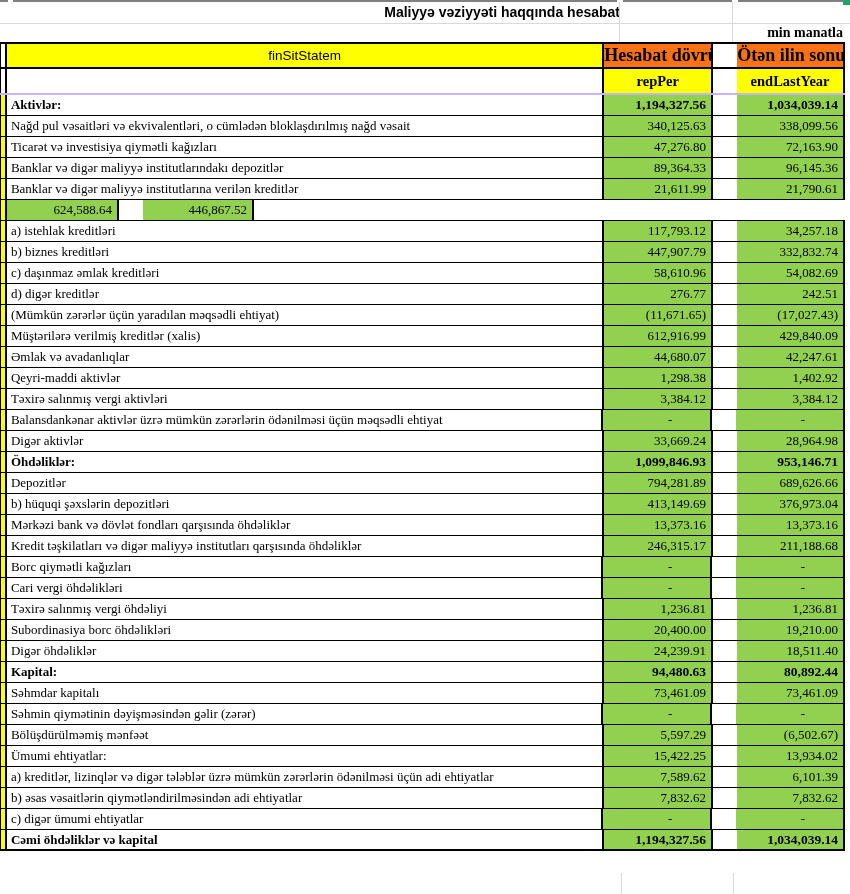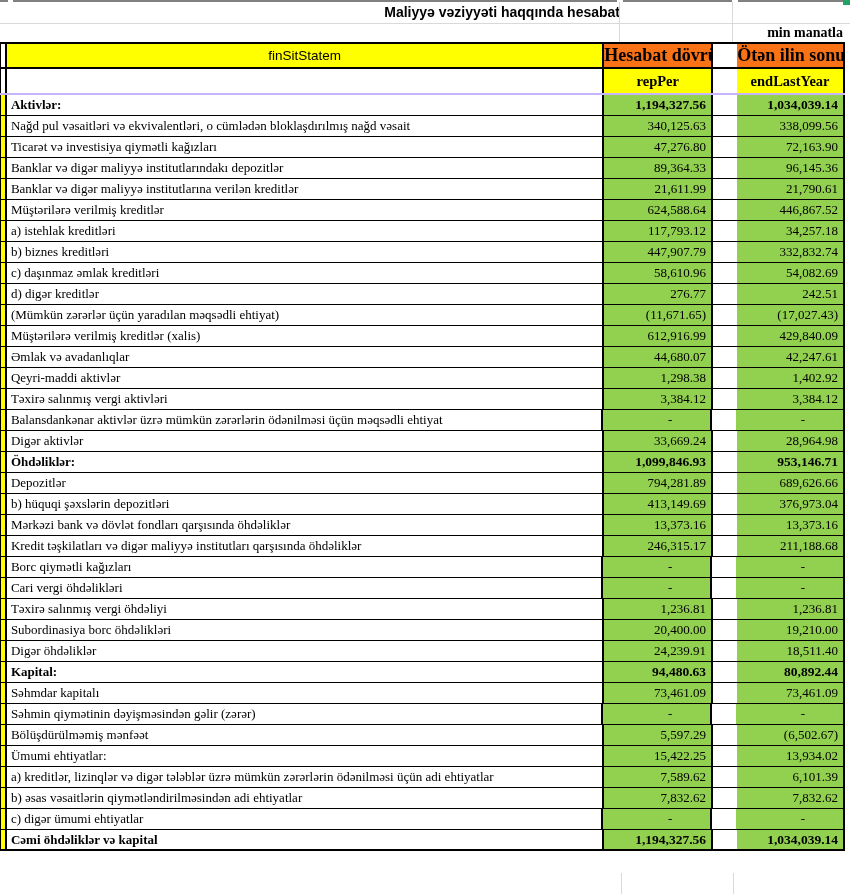--- a/index.html
+++ b/index.html
@@ -124,21 +124,20 @@
     <div class="c cV2"><span>96,145.36</span></div>
   </div>
         <div class="r tr">
     <div class="c cA"></div>
     <div class="c cL"><span>Banklar və digər maliyyə institutlarına verilən kreditlər</span></div>
     <div class="c cV1"><span>21,611.99</span></div>
     <div class="c cV2"><span>21,790.61</span></div>
   </div>
         <div class="r tr">
     <div class="c cA"></div>
-    <div class="c cL"><span>Müştərilərə verilmiş kreditlər</span></div>
     <div class="c cV1"><span>624,588.64</span></div>
     <div class="c cV2"><span>446,867.52</span></div>
   </div>
         <div class="r tr">
     <div class="c cA"></div>
     <div class="c cL"><span>a) istehlak kreditləri</span></div>
     <div class="c cV1"><span>117,793.12</span></div>
     <div class="c cV2"><span>34,257.18</span></div>
   </div>
         <div class="r tr">

